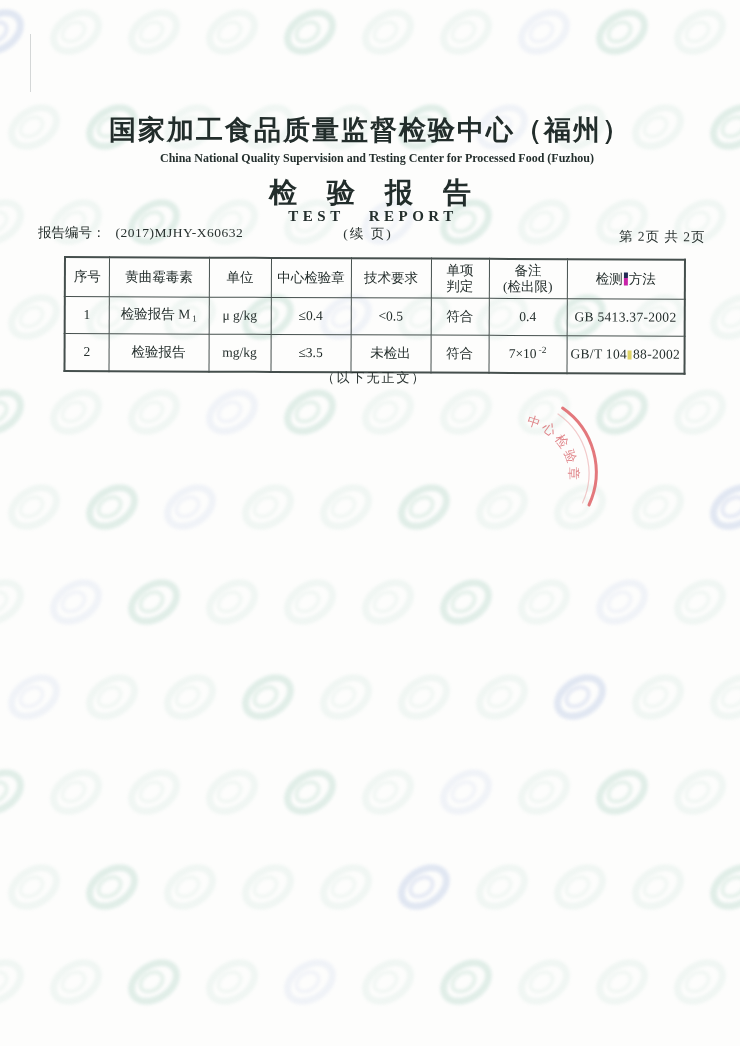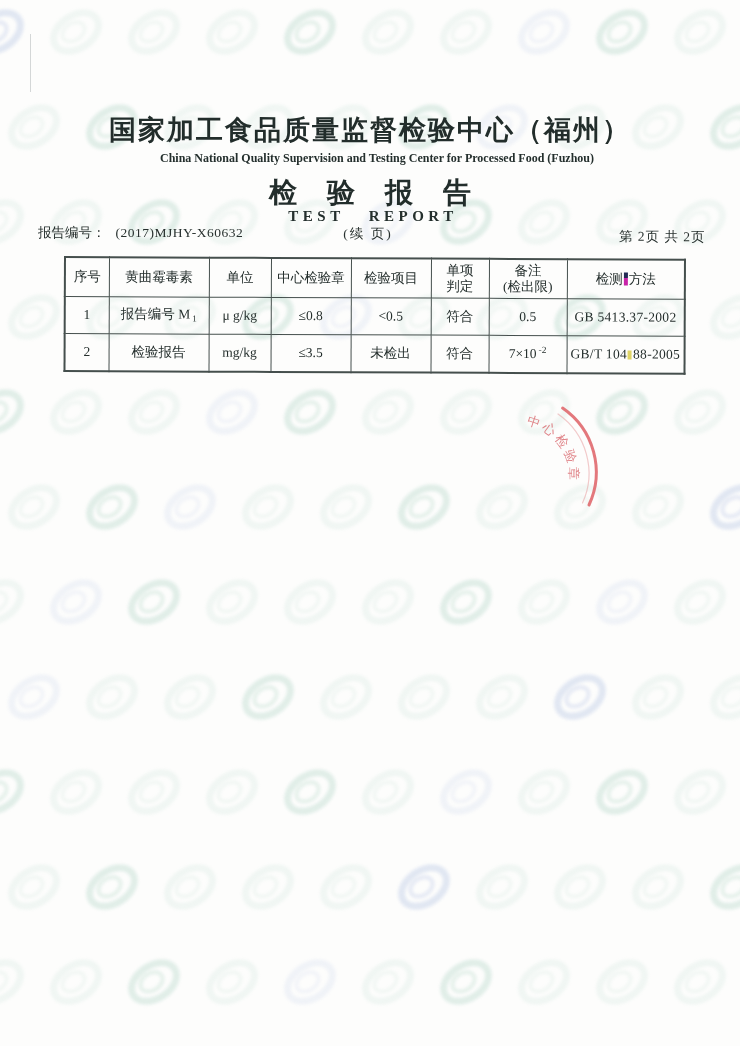--- a/index.html
+++ b/index.html
@@ -221,63 +221,64 @@
             <col style="width:58px">
           <col style="width:78px">
             <col style="width:118px">
         </colgroup>
         <tbody>
             <tr class="hdr">
           <td>序号</td>
           <td>黄曲霉毒素</td>
           <td>单位</td>
           <td>中心检验章</td>
-          <td>检验项目</td>
+          <td>技术要求</td>
           <td>
             <span class="two-line">单项</span>
             <span class="two-line">判定</span>
           </td>
           <td>
             <span class="two-line">备注</span>
             <span class="two-line">(检出限)</span>
           </td>
           <td>
             <span>检测</span><span class="art-m"></span><span>方法</span>
           </td>
         </tr>
         <tr class="row">
           <td>1</td>
           <td class="item-cell">
-            <span>报告编号 M</span><sub class="s1">1</sub>
+            <span>检验报告 M</span><sub class="s1">1</sub>
           </td>
           <td>μ g/kg</td>
-          <td>≤0.8</td>
+          <td>≤0.4</td>
           <td>&lt;0.5</td>
           <td>符合</td>
-          <td>0.5</td>
+          <td>0.4</td>
           <td class="method-cell">GB 5413.37-2002</td>
         </tr>
         <tr class="row">
           <td>2</td>
           <td class="item-cell">检验报告</td>
           <td>mg/kg</td>
           <td>≤3.5</td>
           <td>未检出</td>
           <td>符合</td>
           <td>
             <span>7×10</span><sup class="s2">-2</sup>
           </td>
           <td class="method-cell">
-            <span>GB/T 104</span><span class="art-y"></span><span>88-2005</span>
+            <span>GB/T 104</span><span class="art-y"></span><span>88-2002</span>
           </td>
         </tr>
       </tbody>
         </table>
     </div>
 
+    <div class="end-note">（以下无正文）</div>
   </div>
 
   <svg class="stamp" width="200" height="220" viewBox="0 0 200 220" aria-hidden="true">
     <defs>
       <path id="stamp-text-arc" d="M 82 54 A 52 52 0 0 1 124 129" fill="none"></path>
     </defs>
 
     <path d="M 122.6 38 A 78 78 0 0 1 149 135" fill="none" stroke="#e0696e" stroke-width="3" stroke-linecap="round" opacity="0.9"></path>
 
     <path d="M 118 44 A 72 72 0 0 1 142.5 133" fill="none" stroke="#e58b8f" stroke-width="1.2" stroke-linecap="round" opacity="0.45"></path>

